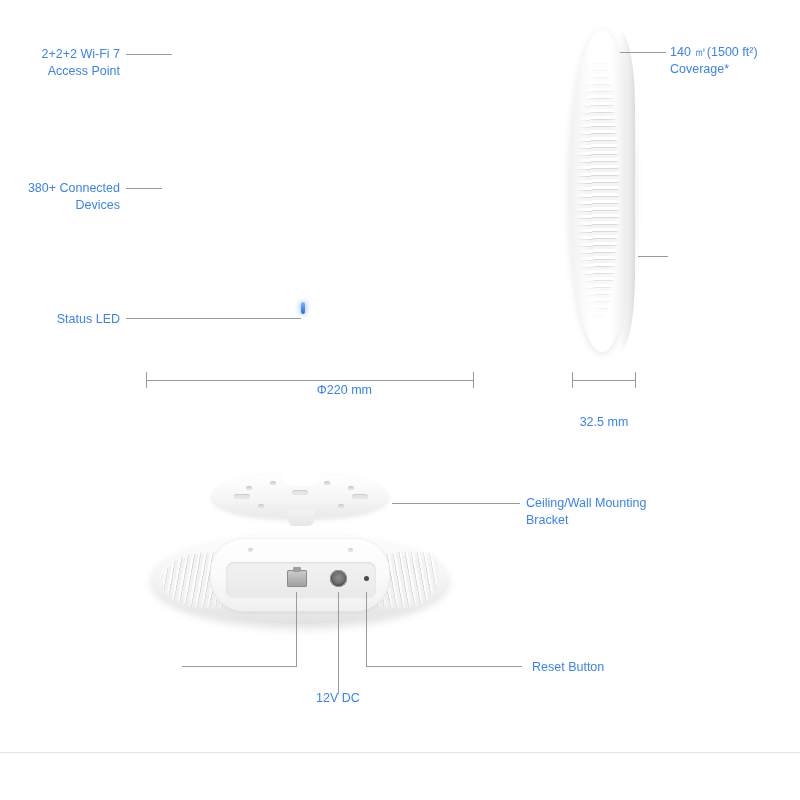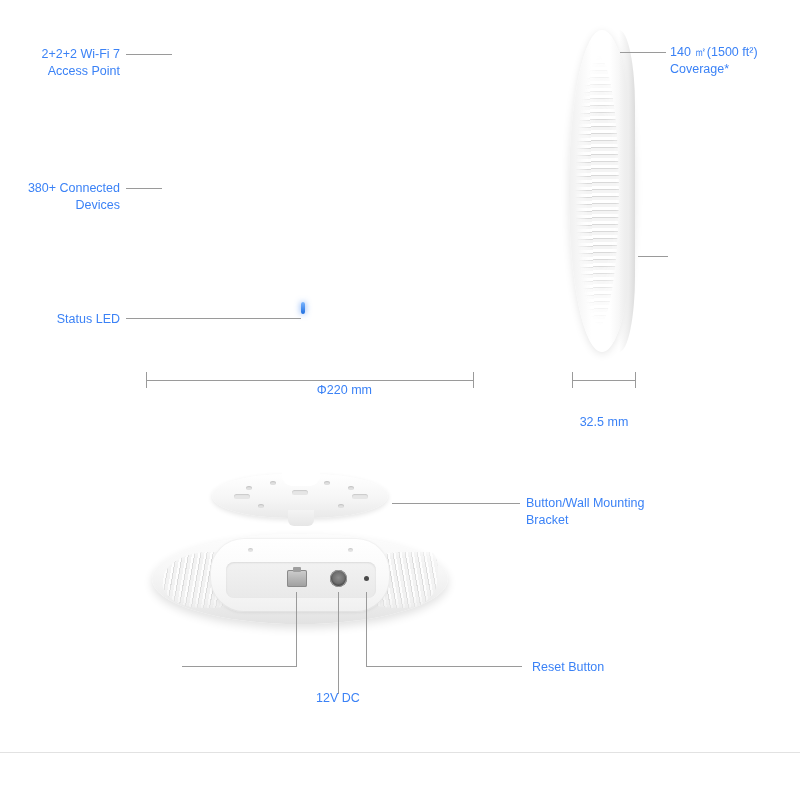--- a/index.html
+++ b/index.html
@@ -347,21 +347,21 @@
     <div class="ap-bottom-plate"></div>
     <div class="ap-bottom-recess"></div>
     <div class="ap-bottom-screw" style="left:96px; top:14px;"></div>
     <div class="ap-bottom-screw" style="left:196px; top:14px;"></div>
     <div class="port-eth"></div>
     <div class="port-dc"></div>
     <div class="port-reset"></div>
   </div>
 
   <div class="leader" style="left:392px; top:503px; width:128px;"></div>
-  <div class="label" style="left:526px; top:495px; width:160px;">Button/Wall Mounting
+  <div class="label" style="left:526px; top:495px; width:160px;">Ceiling/Wall Mounting
 Bracket</div>
 
   <div class="leader v" style="left:296px; top:592px; width:1px; height:74px;"></div>
   <div class="leader" style="left:182px; top:666px; width:115px;"></div>
 
   <div class="leader v" style="left:338px; top:592px; width:1px; height:102px;"></div>
   <div class="label" style="left:282px; top:690px; width:112px; text-align:center;">12V DC</div>
 
   <div class="leader v" style="left:366px; top:592px; width:1px; height:74px;"></div>
   <div class="leader" style="left:366px; top:666px; width:156px;"></div>

